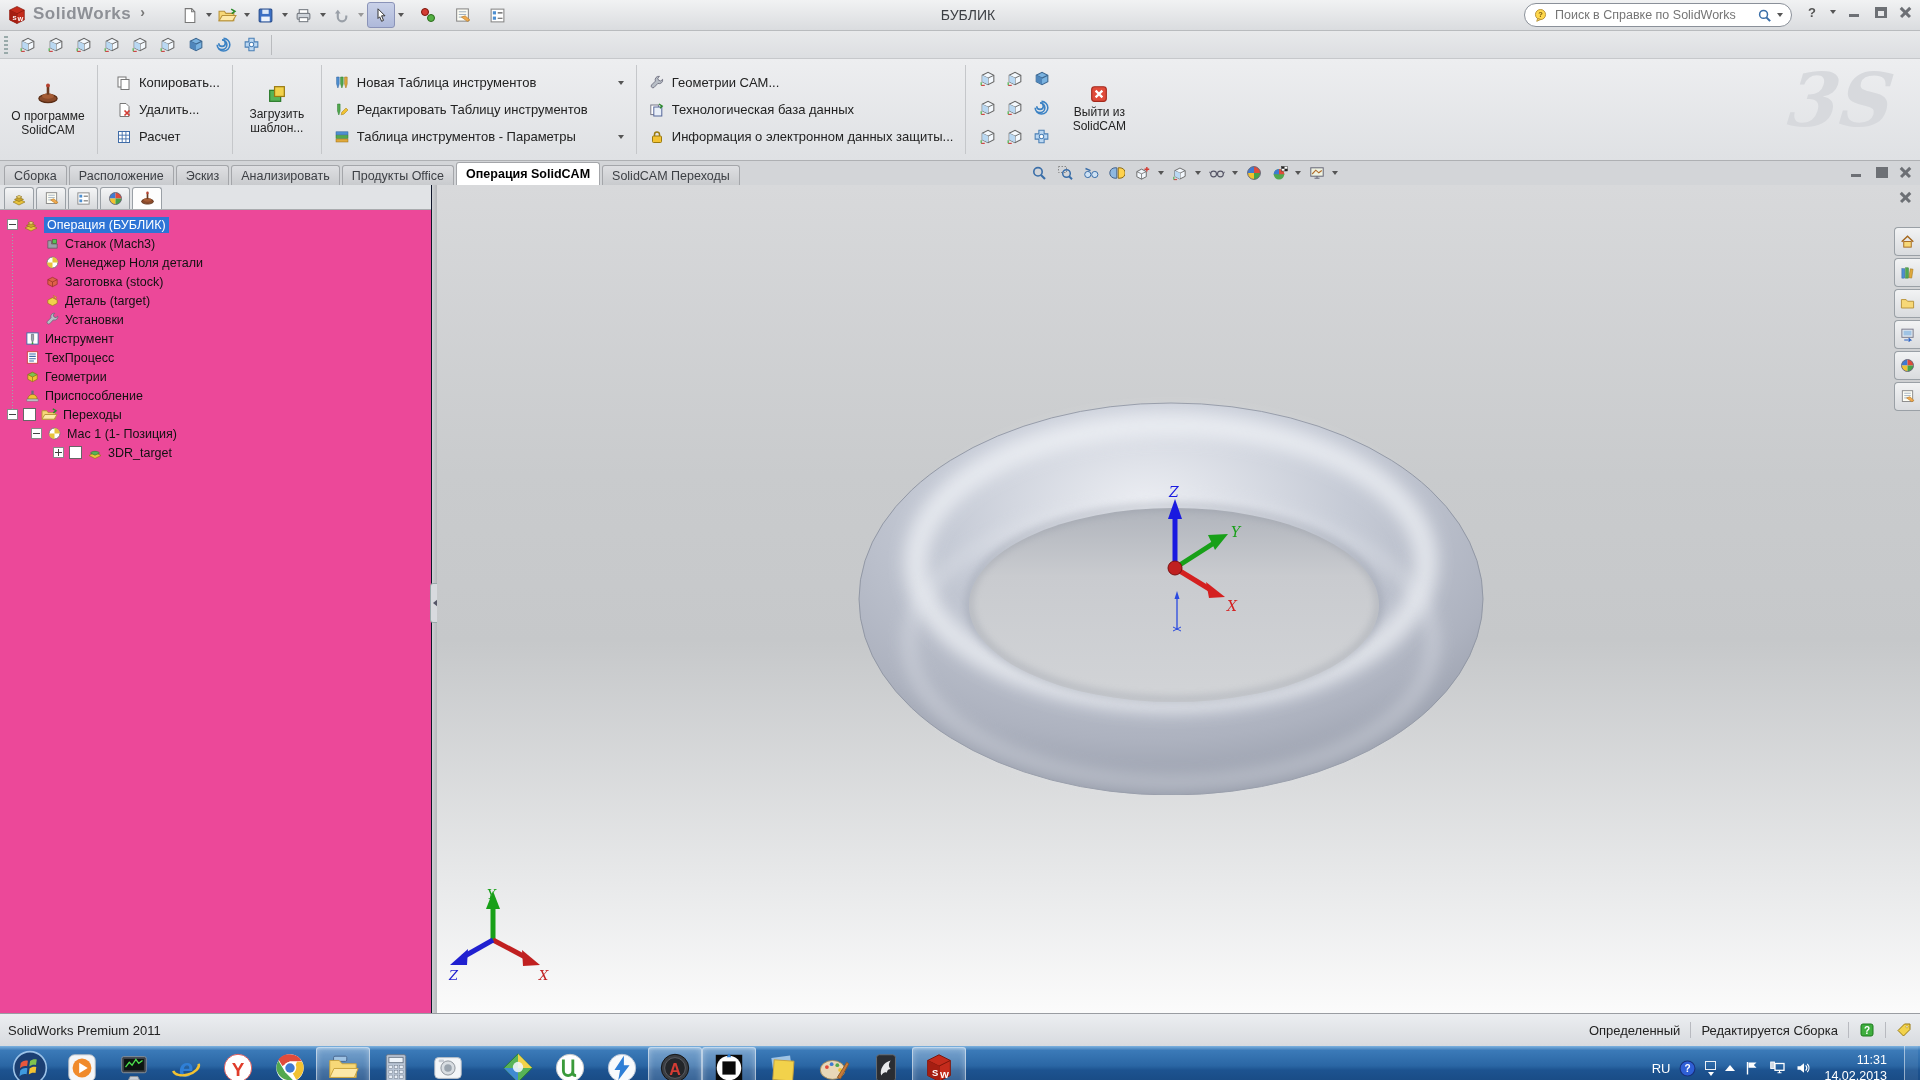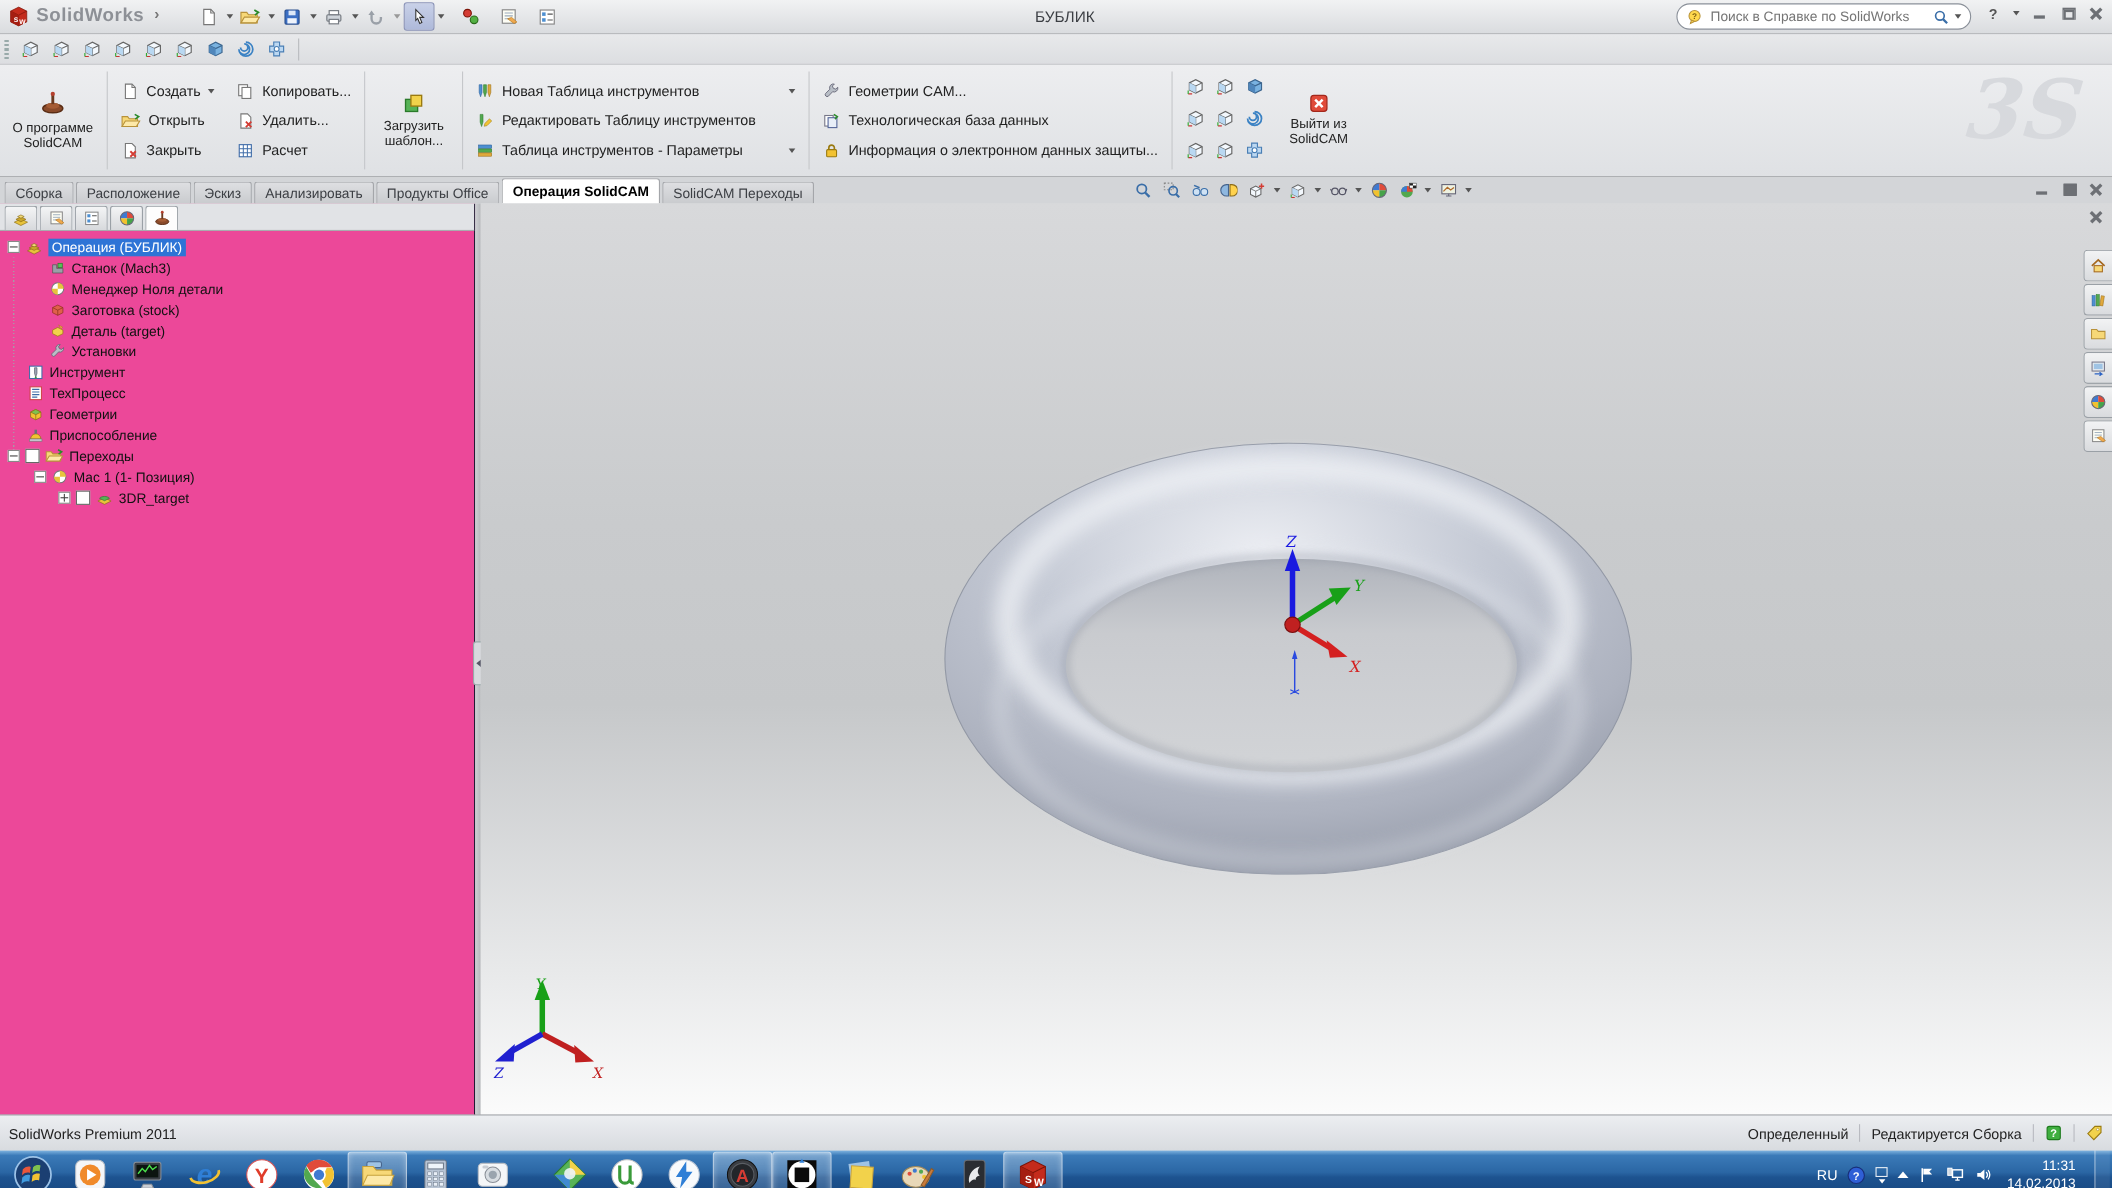--- a/index.html
+++ b/index.html
@@ -603,41 +603,20 @@
 </div>
 
 <div class="ribbon">
   <div class="bigbtn">
     <svg class="i" width="26" height="26">
         <use href="#hat"></use>
       </svg>
     <span>О программе SolidCAM</span>
   </div>
   <div class="rsep"></div>
-  <div class="mcol">
-    <div class="mrow">
-      <svg class="i" width="16" height="16">
-          <use href="#paper"></use>
-        </svg>
-      <span>Создать</span>
-      <span class="cdown"></span>
-    </div>
-    <div class="mrow">
-      <svg class="i" width="18" height="16">
-          <use href="#folderop"></use>
-        </svg>
-      <span>Открыть</span>
-    </div>
-    <div class="mrow">
-      <svg class="i" width="16" height="16">
-          <use href="#paperx"></use>
-        </svg>
-      <span>Закрыть</span>
-    </div>
-  </div>
   <div class="mcol" style="margin-left:6px">
     <div class="mrow">
       <svg class="i" width="16" height="16">
           <use href="#copy"></use>
         </svg>
       <span>Копировать...</span>
     </div>
     <div class="mrow">
       <svg class="i" width="16" height="16">
           <use href="#paperx"></use>

